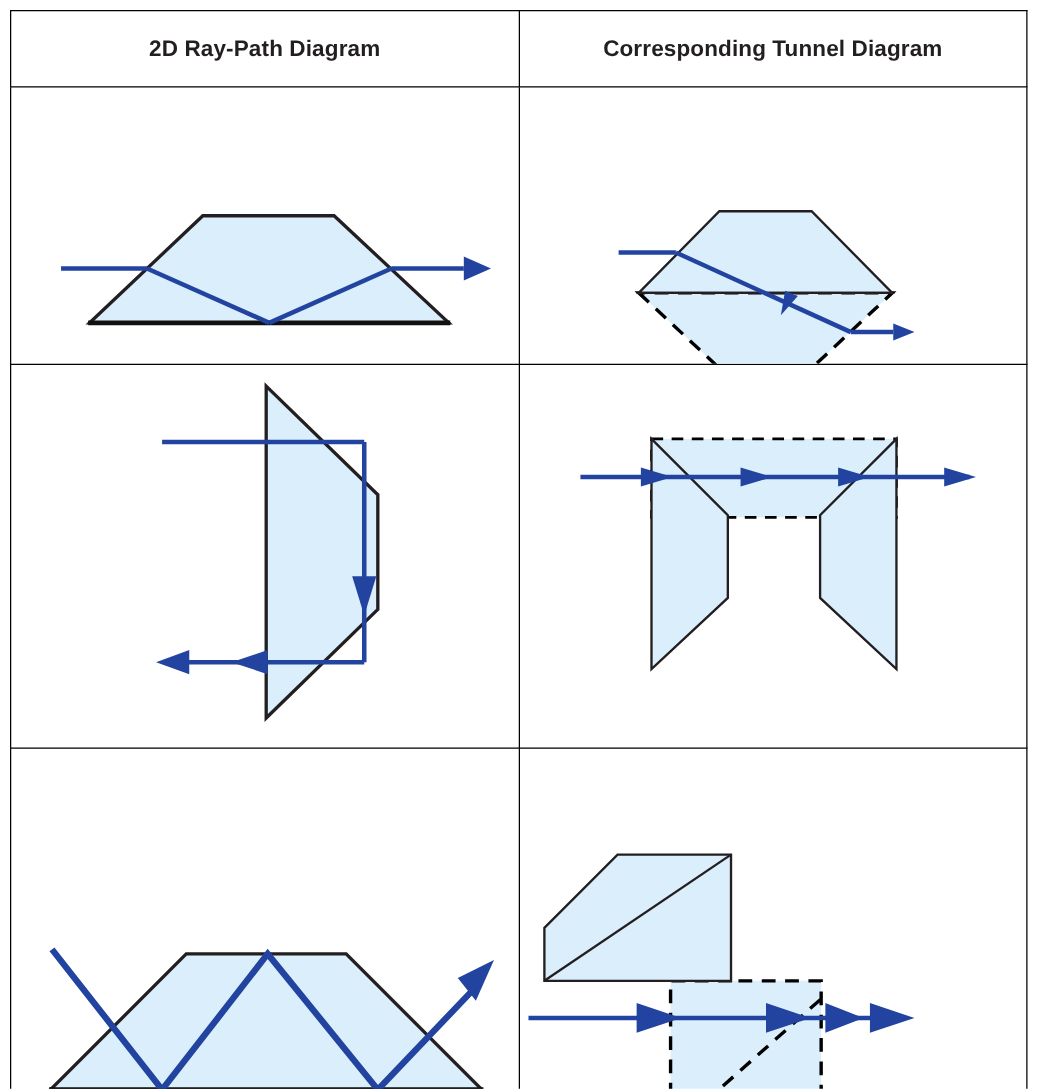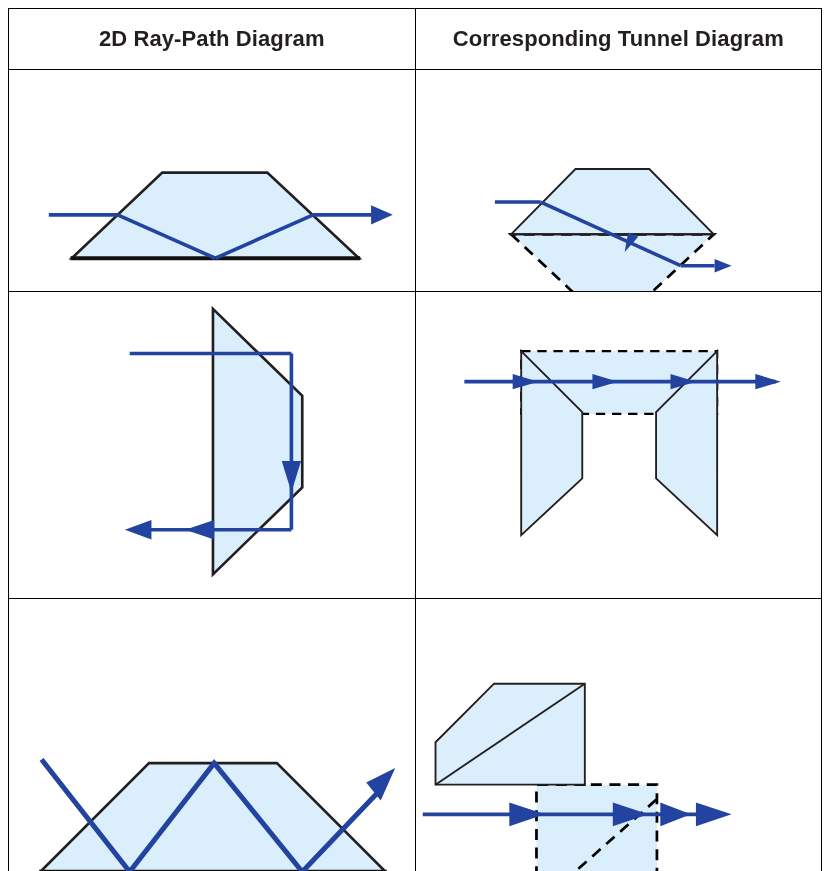--- a/index.html
+++ b/index.html
@@ -32,21 +32,21 @@
   table.diagram-table td,
   table.diagram-table th {
     border: 1px solid #000000;
     padding: 0;
     margin: 0;
     vertical-align: middle;
     background: #ffffff;
   }
   th.col-head {
     height: 60px;
-    font-size: 22px;
+    font-size: 18px;
     font-weight: bold;
     color: #231f20;
     letter-spacing: 0.1px;
     text-align: center;
     font-family: "Liberation Sans", sans-serif;
   }
   td.cell-left  { width: 336px; }
   td.cell-right { width: 478px; }
   td.row1 { height: 183px; }
   td.row2 { height: 254px; }

